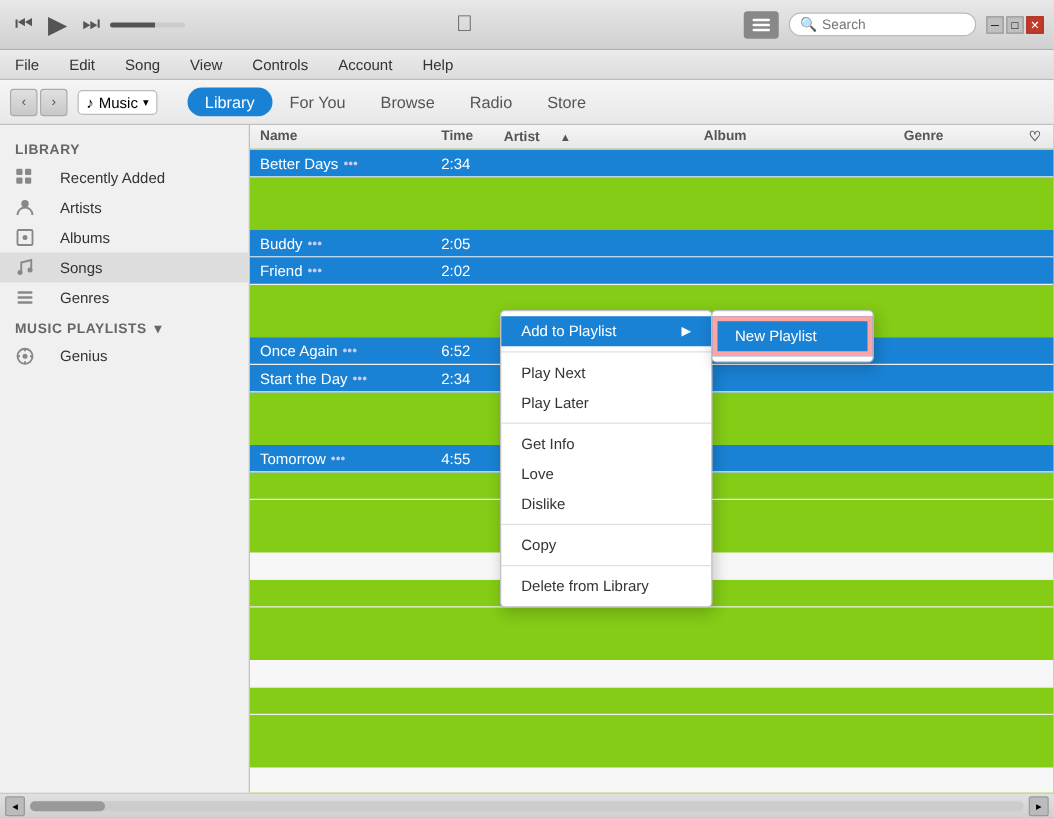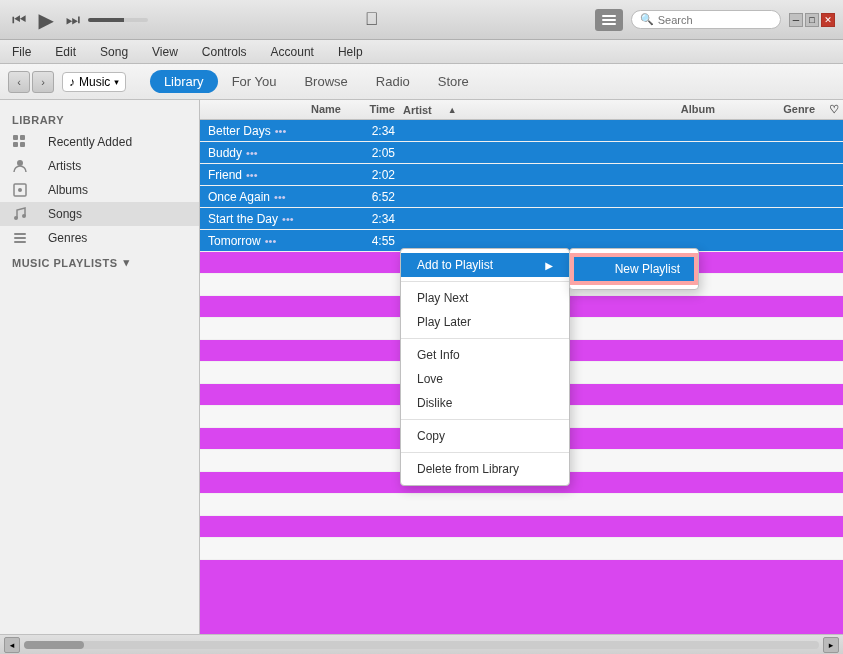--- a/index.html
+++ b/index.html
@@ -119,24 +119,23 @@
       display: flex; align-items: center; gap: 6px;
       padding: 6px 12px 4px;
       cursor: pointer;
       font-size: 11px; font-weight: bold; color: #666;
       text-transform: uppercase; letter-spacing: 0.5px;
     }
 
     
     .content-area {
       flex: 1;
-      background: #d946ef;
+      background: #84cc16;
       overflow: hidden;
       position: relative;
-      text-align: right;
     }
 
     
     .table-header {
       display: flex;
       background: linear-gradient(to bottom, #f5f5f5, #e8e8e8);
       border-bottom: 1px solid #c0c0c0;
       padding: 3px 0;
       font-size: 11px;
       color: #555;
@@ -154,21 +153,21 @@
     
     .table-body { overflow-y: auto; }
     .table-row {
       display: flex;
       align-items: center;
       height: 22px;
       border-bottom: 1px solid #f0f0f0;
       font-size: 12px;
     }
     .table-row.selected { background: #1a82d4; color: white; }
-    .table-row.alt { background: #f7f7f7; }
+    .table-row.alt { background: #f7f7f7; margin-top: 42px; }
     .table-row.alt.selected { background: #1a82d4; color: white; }
 
     .row-name { flex: 1; padding: 0 8px; display: flex; align-items: center; gap: 4px; white-space: nowrap; overflow: hidden; text-overflow: ellipsis; }
     .row-ellipsis { font-size: 11px; color: #999; }
     .table-row.selected .row-ellipsis { color: #cce; }
     .row-time { width: 50px; padding: 0 4px; }
     .row-artist { width: 160px; padding: 0 4px; }
     .row-album { width: 160px; padding: 0 4px; }
     .row-genre { width: 100px; padding: 0 4px; }
     .row-heart { width: 24px; padding: 0 4px; font-size: 10px; }
@@ -376,20 +375,33 @@
           </svg>
       </div>
       <span>Genres</span>
     </div>
 
     <div class="music-playlists-header">
       <span>Music Playlists</span>
       <span>▾</span>
     </div>
 
+    <div class="sidebar-item">
+      <div class="sidebar-item-icon">
+        <svg width="16" height="16" viewBox="0 0 16 16">
+            <circle cx="8" cy="8" r="6" fill="none" stroke="#888" stroke-width="1.5"></circle>
+            <circle cx="8" cy="8" r="2" fill="#888"></circle>
+            <line x1="8" y1="2" x2="8" y2="4" stroke="#888" stroke-width="1.5"></line>
+            <line x1="8" y1="12" x2="8" y2="14" stroke="#888" stroke-width="1.5"></line>
+            <line x1="2" y1="8" x2="4" y2="8" stroke="#888" stroke-width="1.5"></line>
+            <line x1="12" y1="8" x2="14" y2="8" stroke="#888" stroke-width="1.5"></line>
+          </svg>
+      </div>
+      <span>Genius</span>
+    </div>
   </div>
 
   <div class="content-area">
 
     <div class="table-header">
       <div class="col-name">Name</div>
       <div class="col-time">Time</div>
       <div class="col-artist">
         <span>Artist</span>
         <span class="sort-arrow">▲</span>

